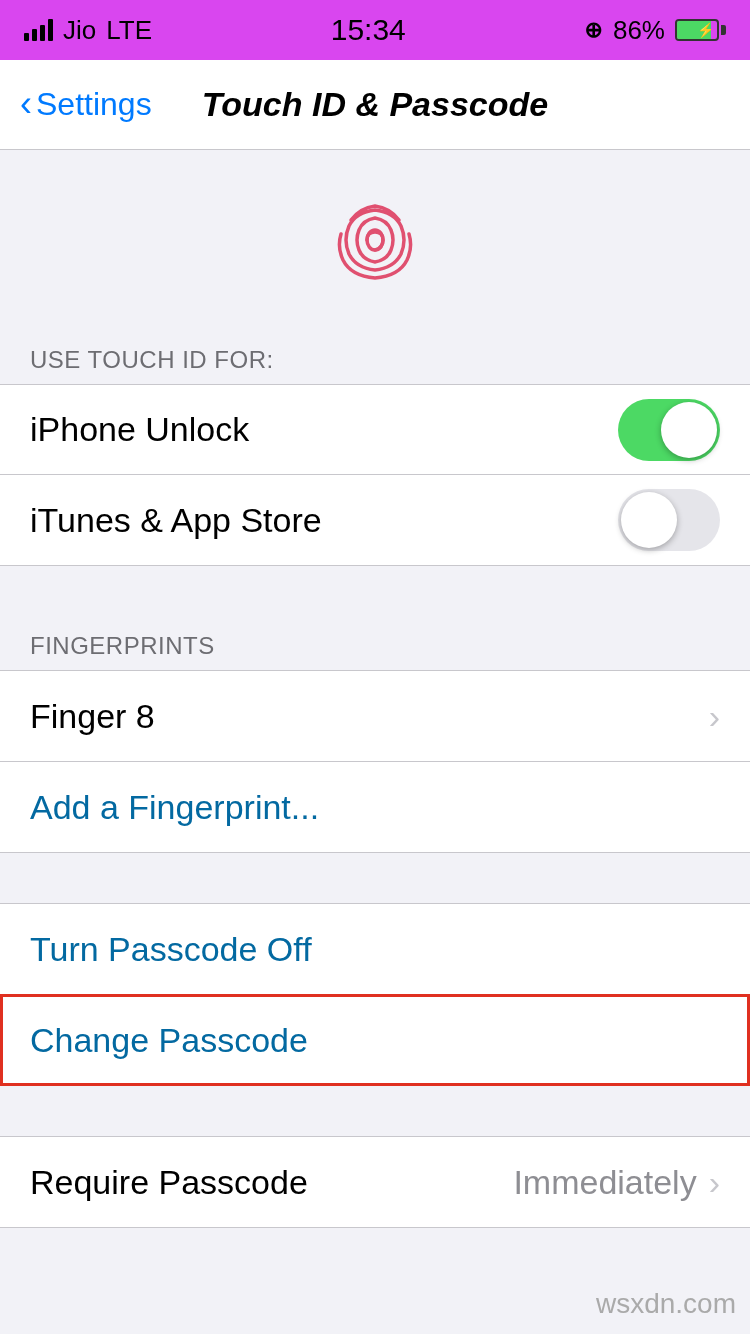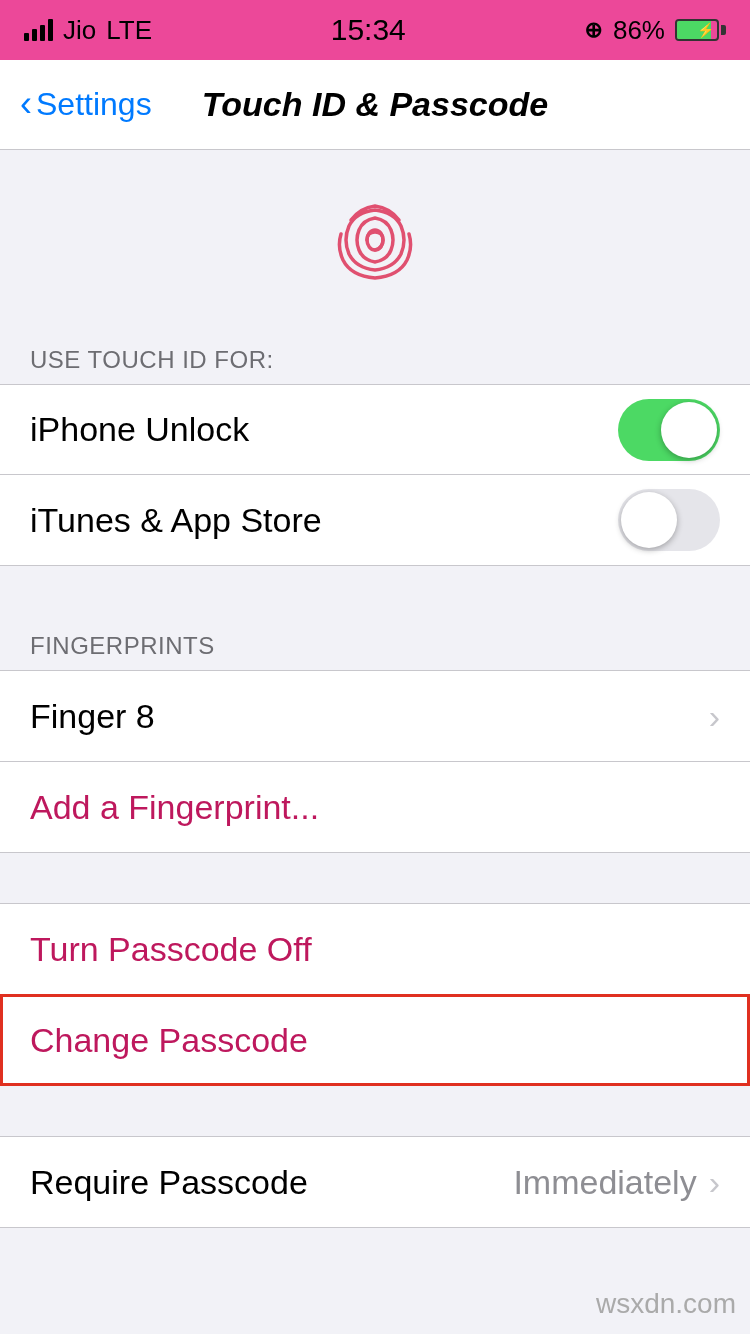--- a/index.html
+++ b/index.html
@@ -9,21 +9,21 @@
       width: 750px;
       min-height: 1334px;
       background: #f2f2f7;
       font-family: -apple-system, 'Helvetica Neue', Arial, sans-serif;
       color: #000;
       font-size: 34px;
     }
 
     
     .status-bar {
-      background: #ec4899;
+      background: #d946ef;
       height: 60px;
       display: flex;
       align-items: center;
       justify-content: space-between;
       padding: 16px 24px;
       font-size: 28px;
       font-weight: 600;
       gap: 28px;
     }
 
@@ -187,21 +187,21 @@
       border-bottom: none;
     }
 
     .list-item-label {
       font-size: 34px;
       color: #000;
     }
 
     .list-item-link {
       font-size: 34px;
-      color: #be185d;
+      color: #0369a1;
       cursor: pointer;
     }
 
     
     .toggle {
       width: 102px;
       height: 62px;
       border-radius: 31px;
       position: relative;
       cursor: pointer;

